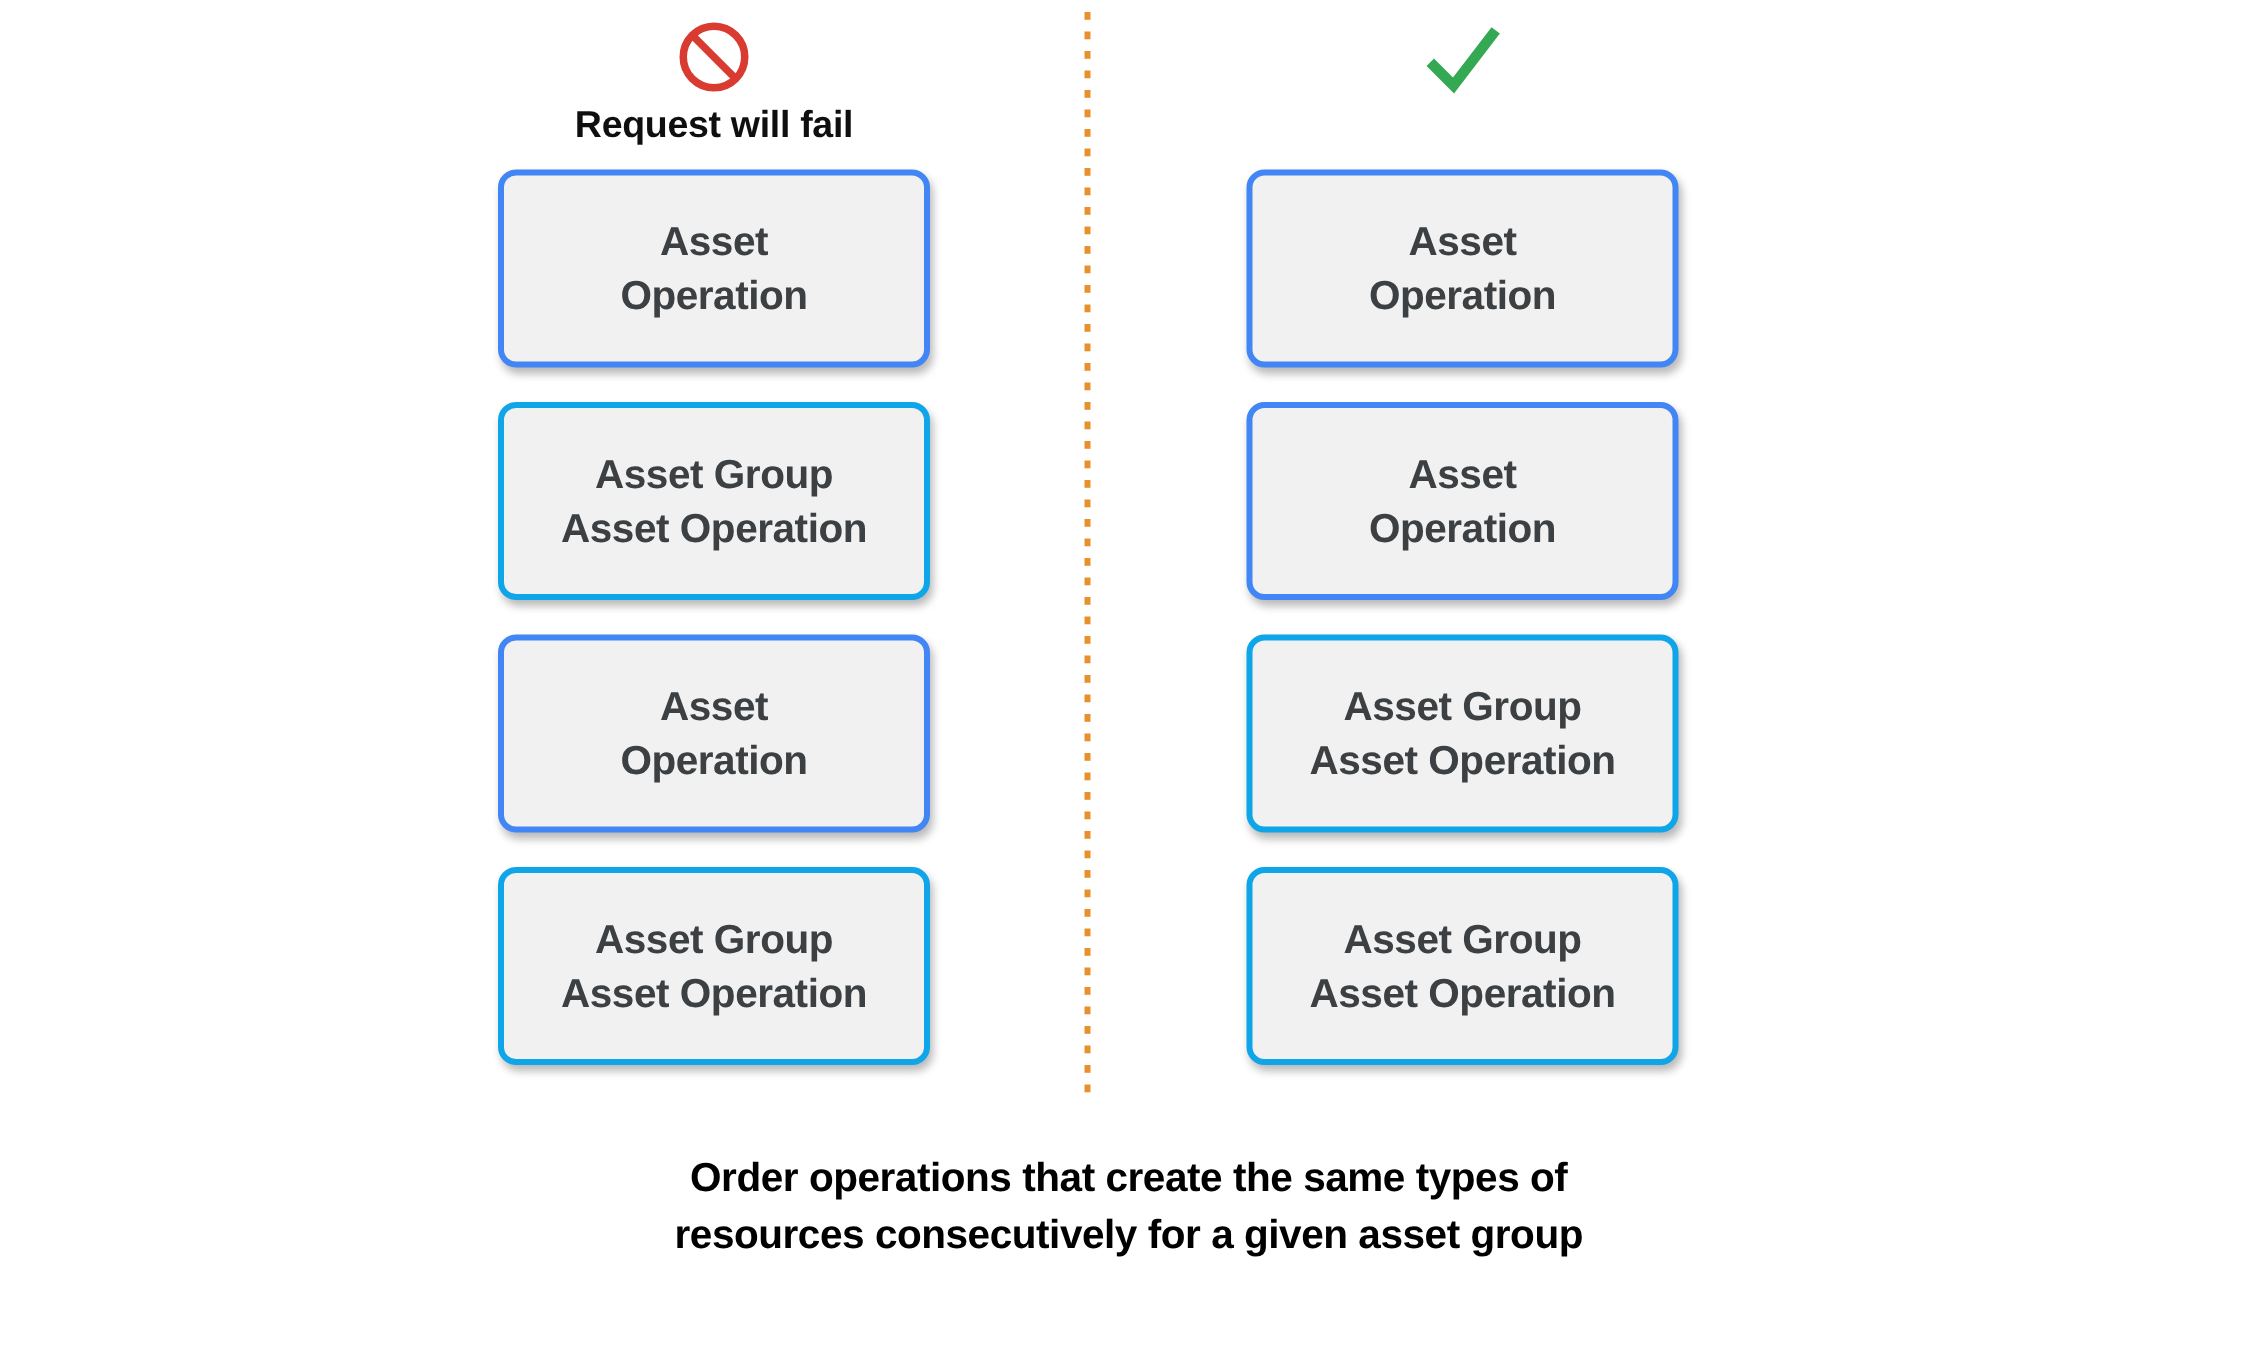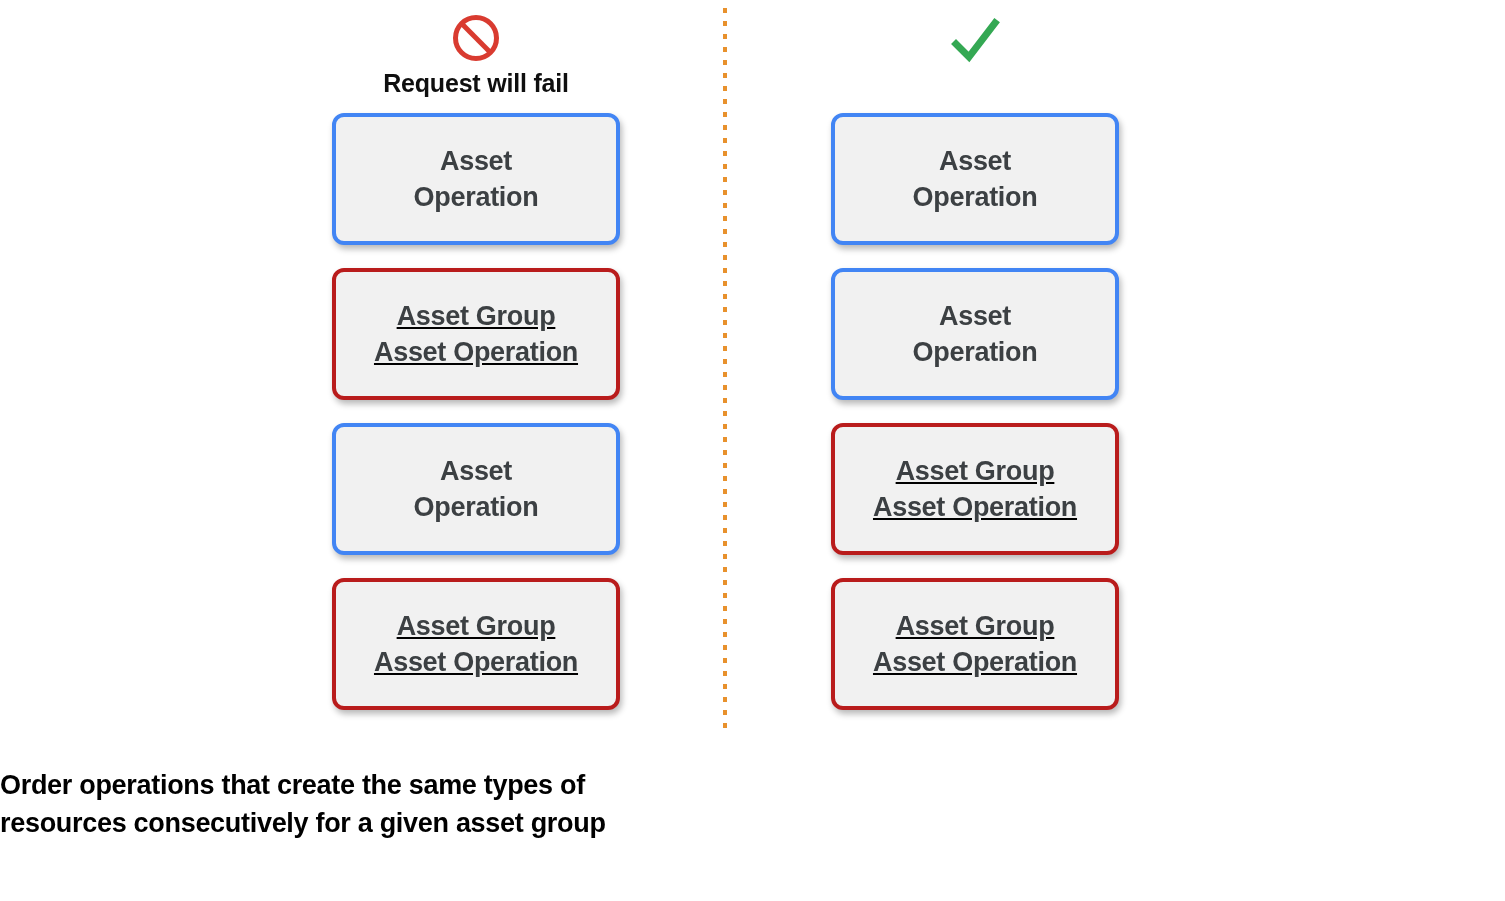--- a/index.html
+++ b/index.html
@@ -90,39 +90,39 @@
     margin-bottom: 23px;
     background: #f1f1f1;
     border-radius: 12px;
     display: flex;
     align-items: center;
     justify-content: center;
     text-align: center;
     box-shadow: 2px 4px 6px rgba(0,0,0,0.28);
   }
   .card.blue   { border: 4px solid #4285f4; }
-  .card.orange { border: 4px solid #b91c1c; text-decoration: underline; }
+  .card.orange { border: 4px solid #0ea5e9; }
 
   .card-text {
     font-family: "Liberation Sans", sans-serif;
     font-size: 27px;
     font-weight: bold;
     color: #3c4043;
     line-height: 36px;
     letter-spacing: -0.3px;
     white-space: pre-line;
   }
 
   
   .caption {
     position: absolute;
     left: 0;
     top: 766px;
     width: 1505px;
-    text-align: left;
+    text-align: center;
     font-family: "Liberation Sans", sans-serif;
     font-size: 27px;
     font-weight: bold;
     color: #000000;
     line-height: 38px;
     letter-spacing: -0.3px;
     white-space: pre-line;
   }
 </style>
 </head>

